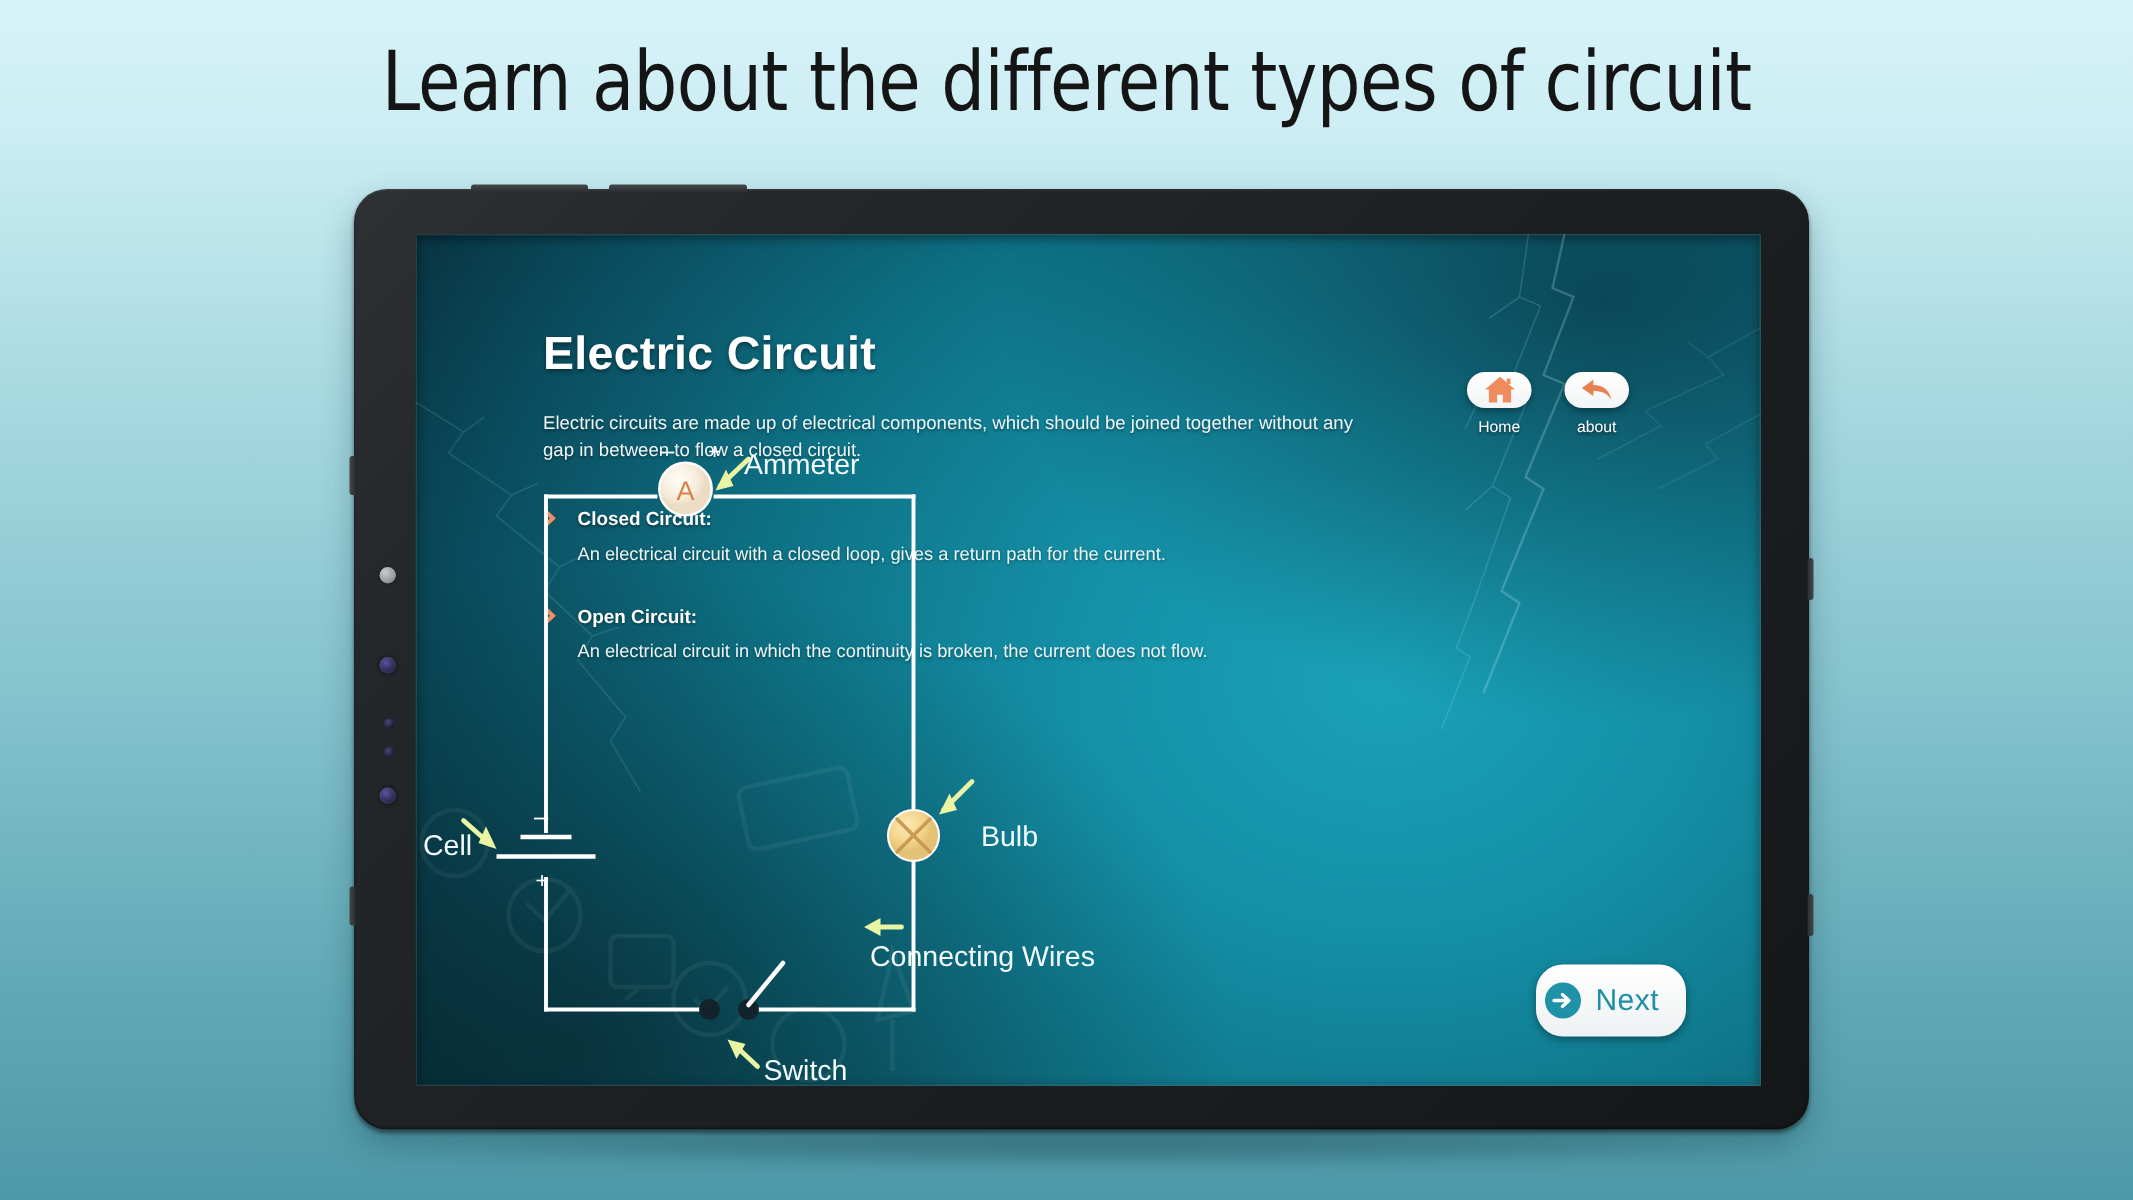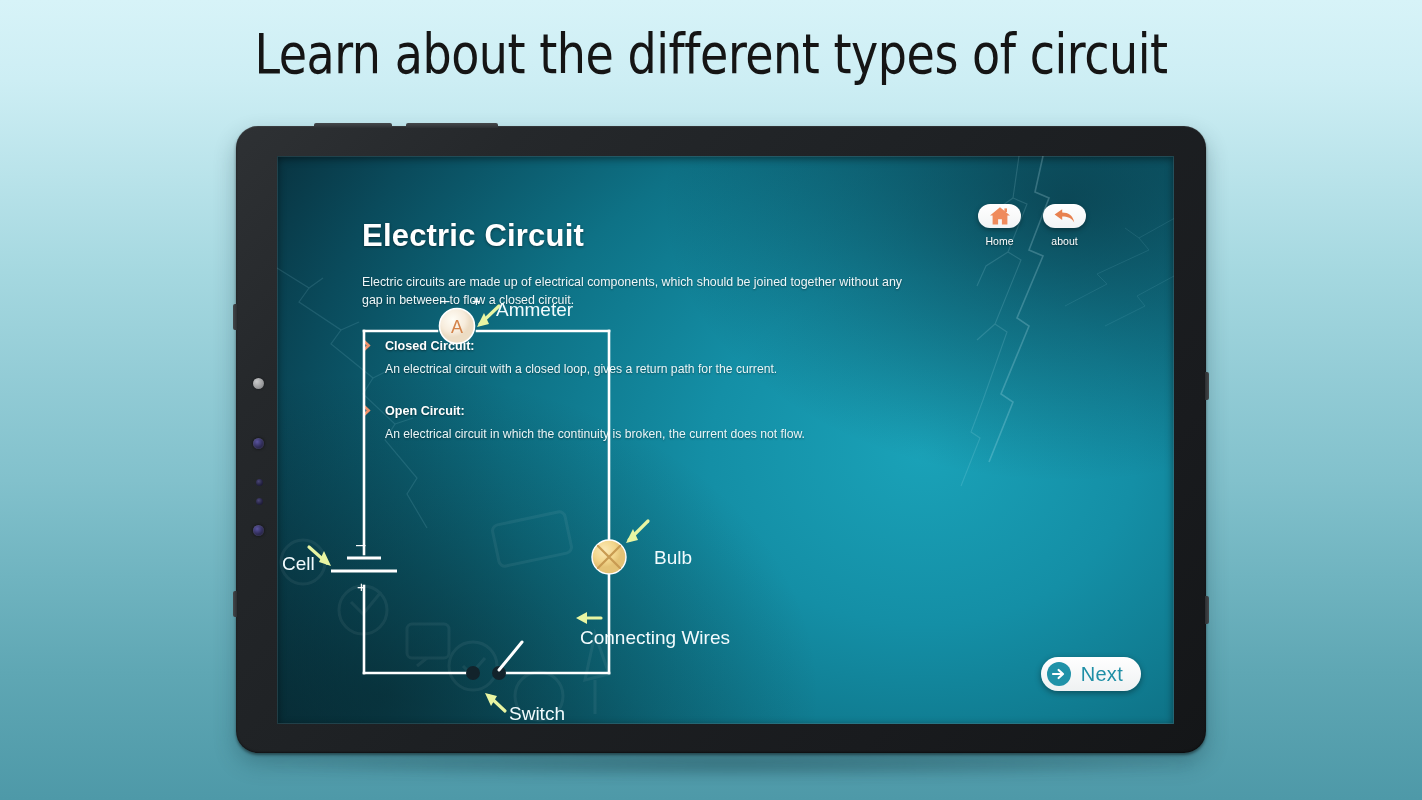--- a/index.html
+++ b/index.html
@@ -100,39 +100,39 @@
     text-shadow:0 1px 2px rgba(0,0,0,.45);
   }
   .bullet-body{
     margin-top:8px; margin-left:23px;
     font-size:12.2px; color:#eaf6f8; line-height:1.35;
     text-shadow:0 1px 2px rgba(0,0,0,.4);
   }
 
   
   #nav-buttons{ position:absolute; right:88px; top:48px; display:flex; gap:22px; }
-  .nav-btn{ width:43px; height:43px; display:flex; flex-direction:column; align-items:center; cursor:pointer; }
+  .nav-btn{ width:43px; height:43px; display:flex; flex-direction:column; align-items:center; cursor:pointer;margin-top:44px; }
   .nav-tile{
     width:43px; height:43px; border-radius:12px;
     background:linear-gradient(to bottom,#ffffff,#f2f4f5);
     display:flex; align-items:center; justify-content:center;
     box-shadow:0 2px 5px rgba(0,0,0,.35);
   }
   .nav-label{
     margin-top:7px; font-size:10.5px; color:#ffffff; font-weight:400;
     text-shadow:0 1px 2px rgba(0,0,0,.5); white-space:nowrap;
   }
 
   
   #circuit{ position:absolute; left:0; top:0; width:897px; height:568px; }
 
   
   #next-button{
-    position:absolute; right:33px; bottom:33px;
-    height:34px; padding:0 18px 0 5px;
+    position:absolute; right:50px; bottom:33px;
+    height:48px; padding:0 18px 0 5px;
     border-radius:18px;
     background:linear-gradient(to bottom,#ffffff,#eef1f2);
     display:flex; align-items:center; gap:9px; cursor:pointer;
     box-shadow:0 2px 6px rgba(0,0,0,.38);
   }
   #next-label{ font-size:20px; color:#1f8fa6; font-weight:400; letter-spacing:.3px; }
 </style>
 </head>
 <body>
 

